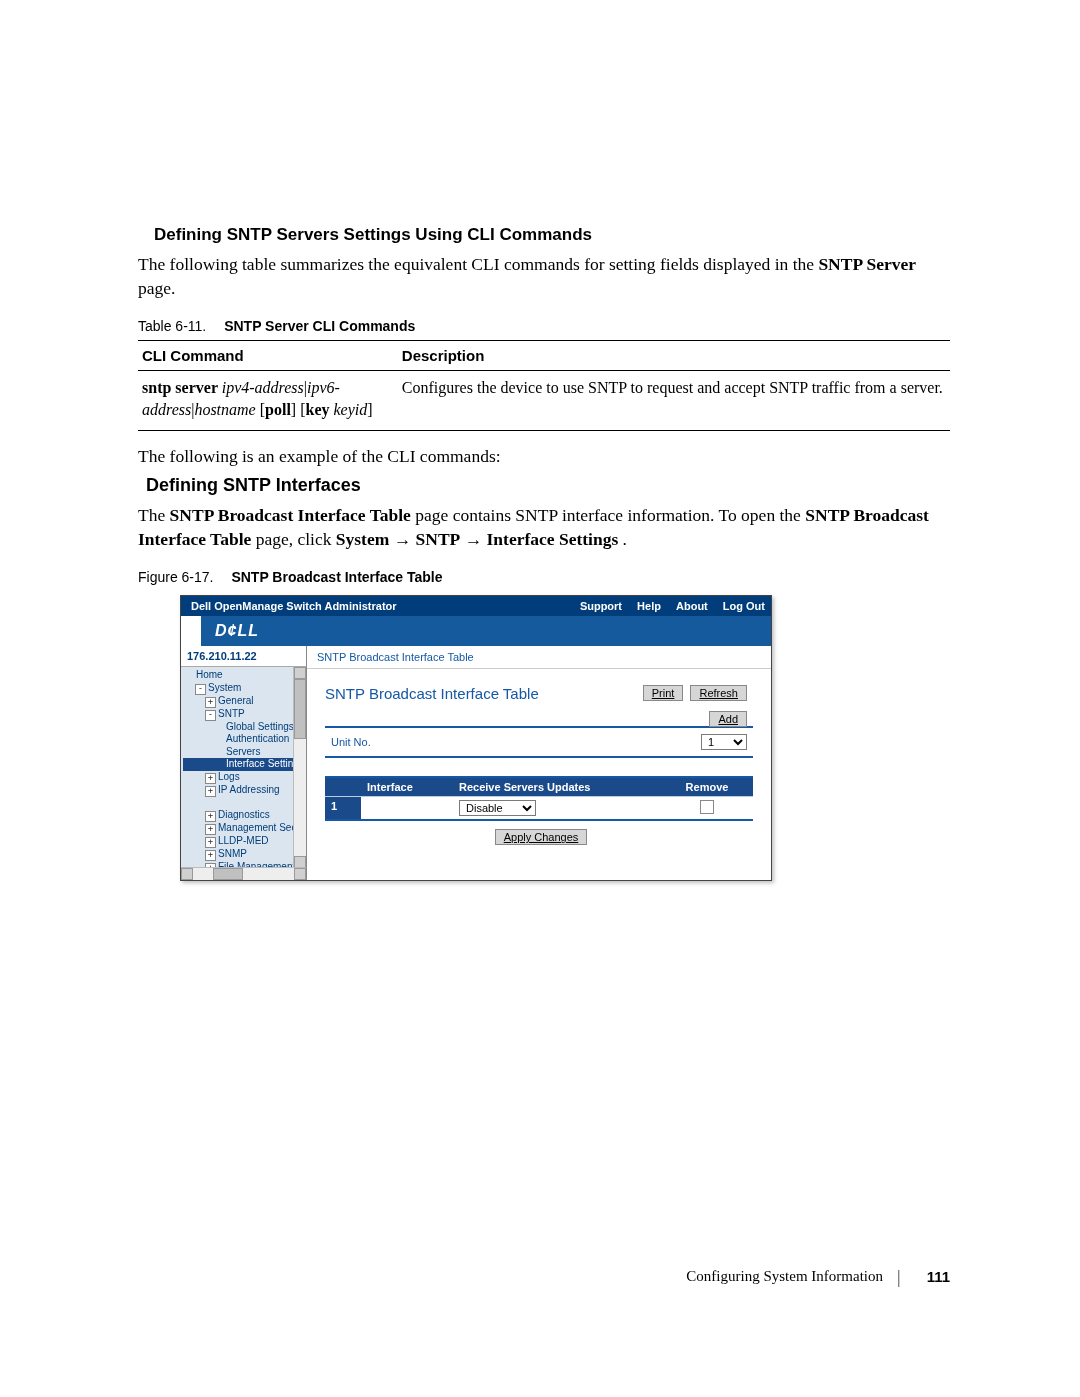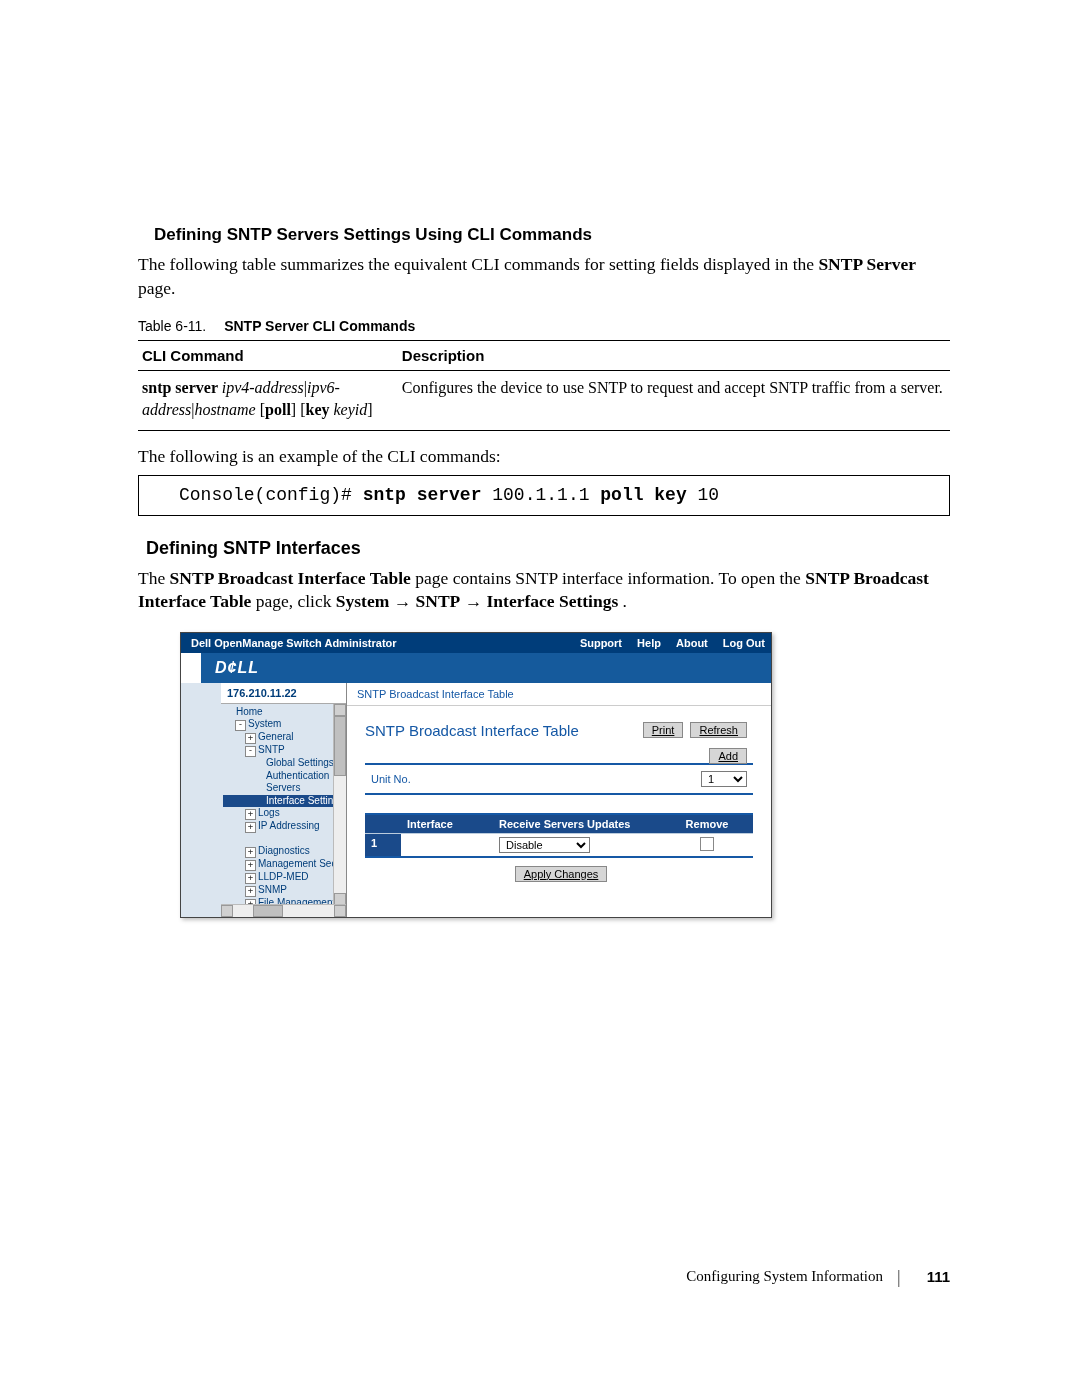--- a/index.html
+++ b/index.html
@@ -127,21 +127,20 @@
   .ui-body {
     display: flex;
     height: calc(100% - 50px);
   }
   .ui-side {
     width: 125px;
     background: #dbe5ef;
     border-right: 1px solid #888;
     display: flex;
     flex-direction: column;
-    padding-left: 40px;
   }
   .ui-ip {
     background: #fff;
     border-bottom: 1px solid #aaa;
     font-weight: bold;
     color: #003d7a;
     padding: 4px 6px;
     font-size: 11px;
   }
   .ui-tree {
@@ -278,40 +277,41 @@
         <td>
           <span class="syn-b">sntp server </span><span class="syn-i">ipv4-address</span><span>|</span><span class="syn-i">ipv6-address</span><span>|</span><span class="syn-i">hostname</span><span> [</span><span class="syn-b">poll</span><span>] [</span><span class="syn-b">key </span><span class="syn-i">keyid</span><span>]</span>
         </td>
         <td>Configures the device to use SNTP to request and accept SNTP traffic from a server.</td>
       </tr>
     </tbody>
   </table>
 
   <p class="body" style="margin-bottom:6px">The following is an example of the CLI commands:</p>
 
-  <div class="code-block">
-    <span>Console(config)# </span><span class="kw">sntp server</span><span> 100.1.1.1 </span><span class="kw">poll key</span><span> 10</span>
-  </div>
 
   <h3 class="topic">Defining SNTP Interfaces</h3>
 
   <p class="body">
     <span>The </span>
     <b>SNTP Broadcast Interface Table</b>
     <span> page contains SNTP interface information. To open the </span>
     <b>SNTP Broadcast Interface Table</b>
     <span> page, click </span>
     <b>System</b>
     <span> → </span>
     <b>SNTP</b>
     <span> → </span>
     <b>Interface Settings</b>
     <span>.</span>
   </p>
 
+  <div class="fig-caption">
+    <span>Figure 6-17.</span>
+    <span class="ttl">SNTP Broadcast Interface Table</span>
+  </div>
 
   <div class="ui">
     <div class="ui-title">
       <span>Dell OpenManage Switch Administrator</span>
       <span class="links">
         <a href="#">Support</a>
         <a href="#">Help</a>
         <a href="#">About</a>
         <a href="#">Log Out</a>
       </span>
@@ -381,21 +381,21 @@
             <div class="ui-thead">
               <div class="c-idx"></div>
               <div class="c-if">Interface</div>
               <div class="c-rsu">Receive Servers Updates</div>
               <div class="c-rm">Remove</div>
             </div>
             <div class="ui-trow">
               <div class="c-idx">1</div>
               <div class="c-if"></div>
               <div class="c-rsu">
-                <select class="ui-select" style="width:91px">
+                <select class="ui-select" style="width:77px">
                   <option>Disable</option>
                 </select>
               </div>
               <div class="c-rm">
                 <span class="ui-check"></span>
               </div>
             </div>
           </div>
 
           <div class="apply-wrap">

